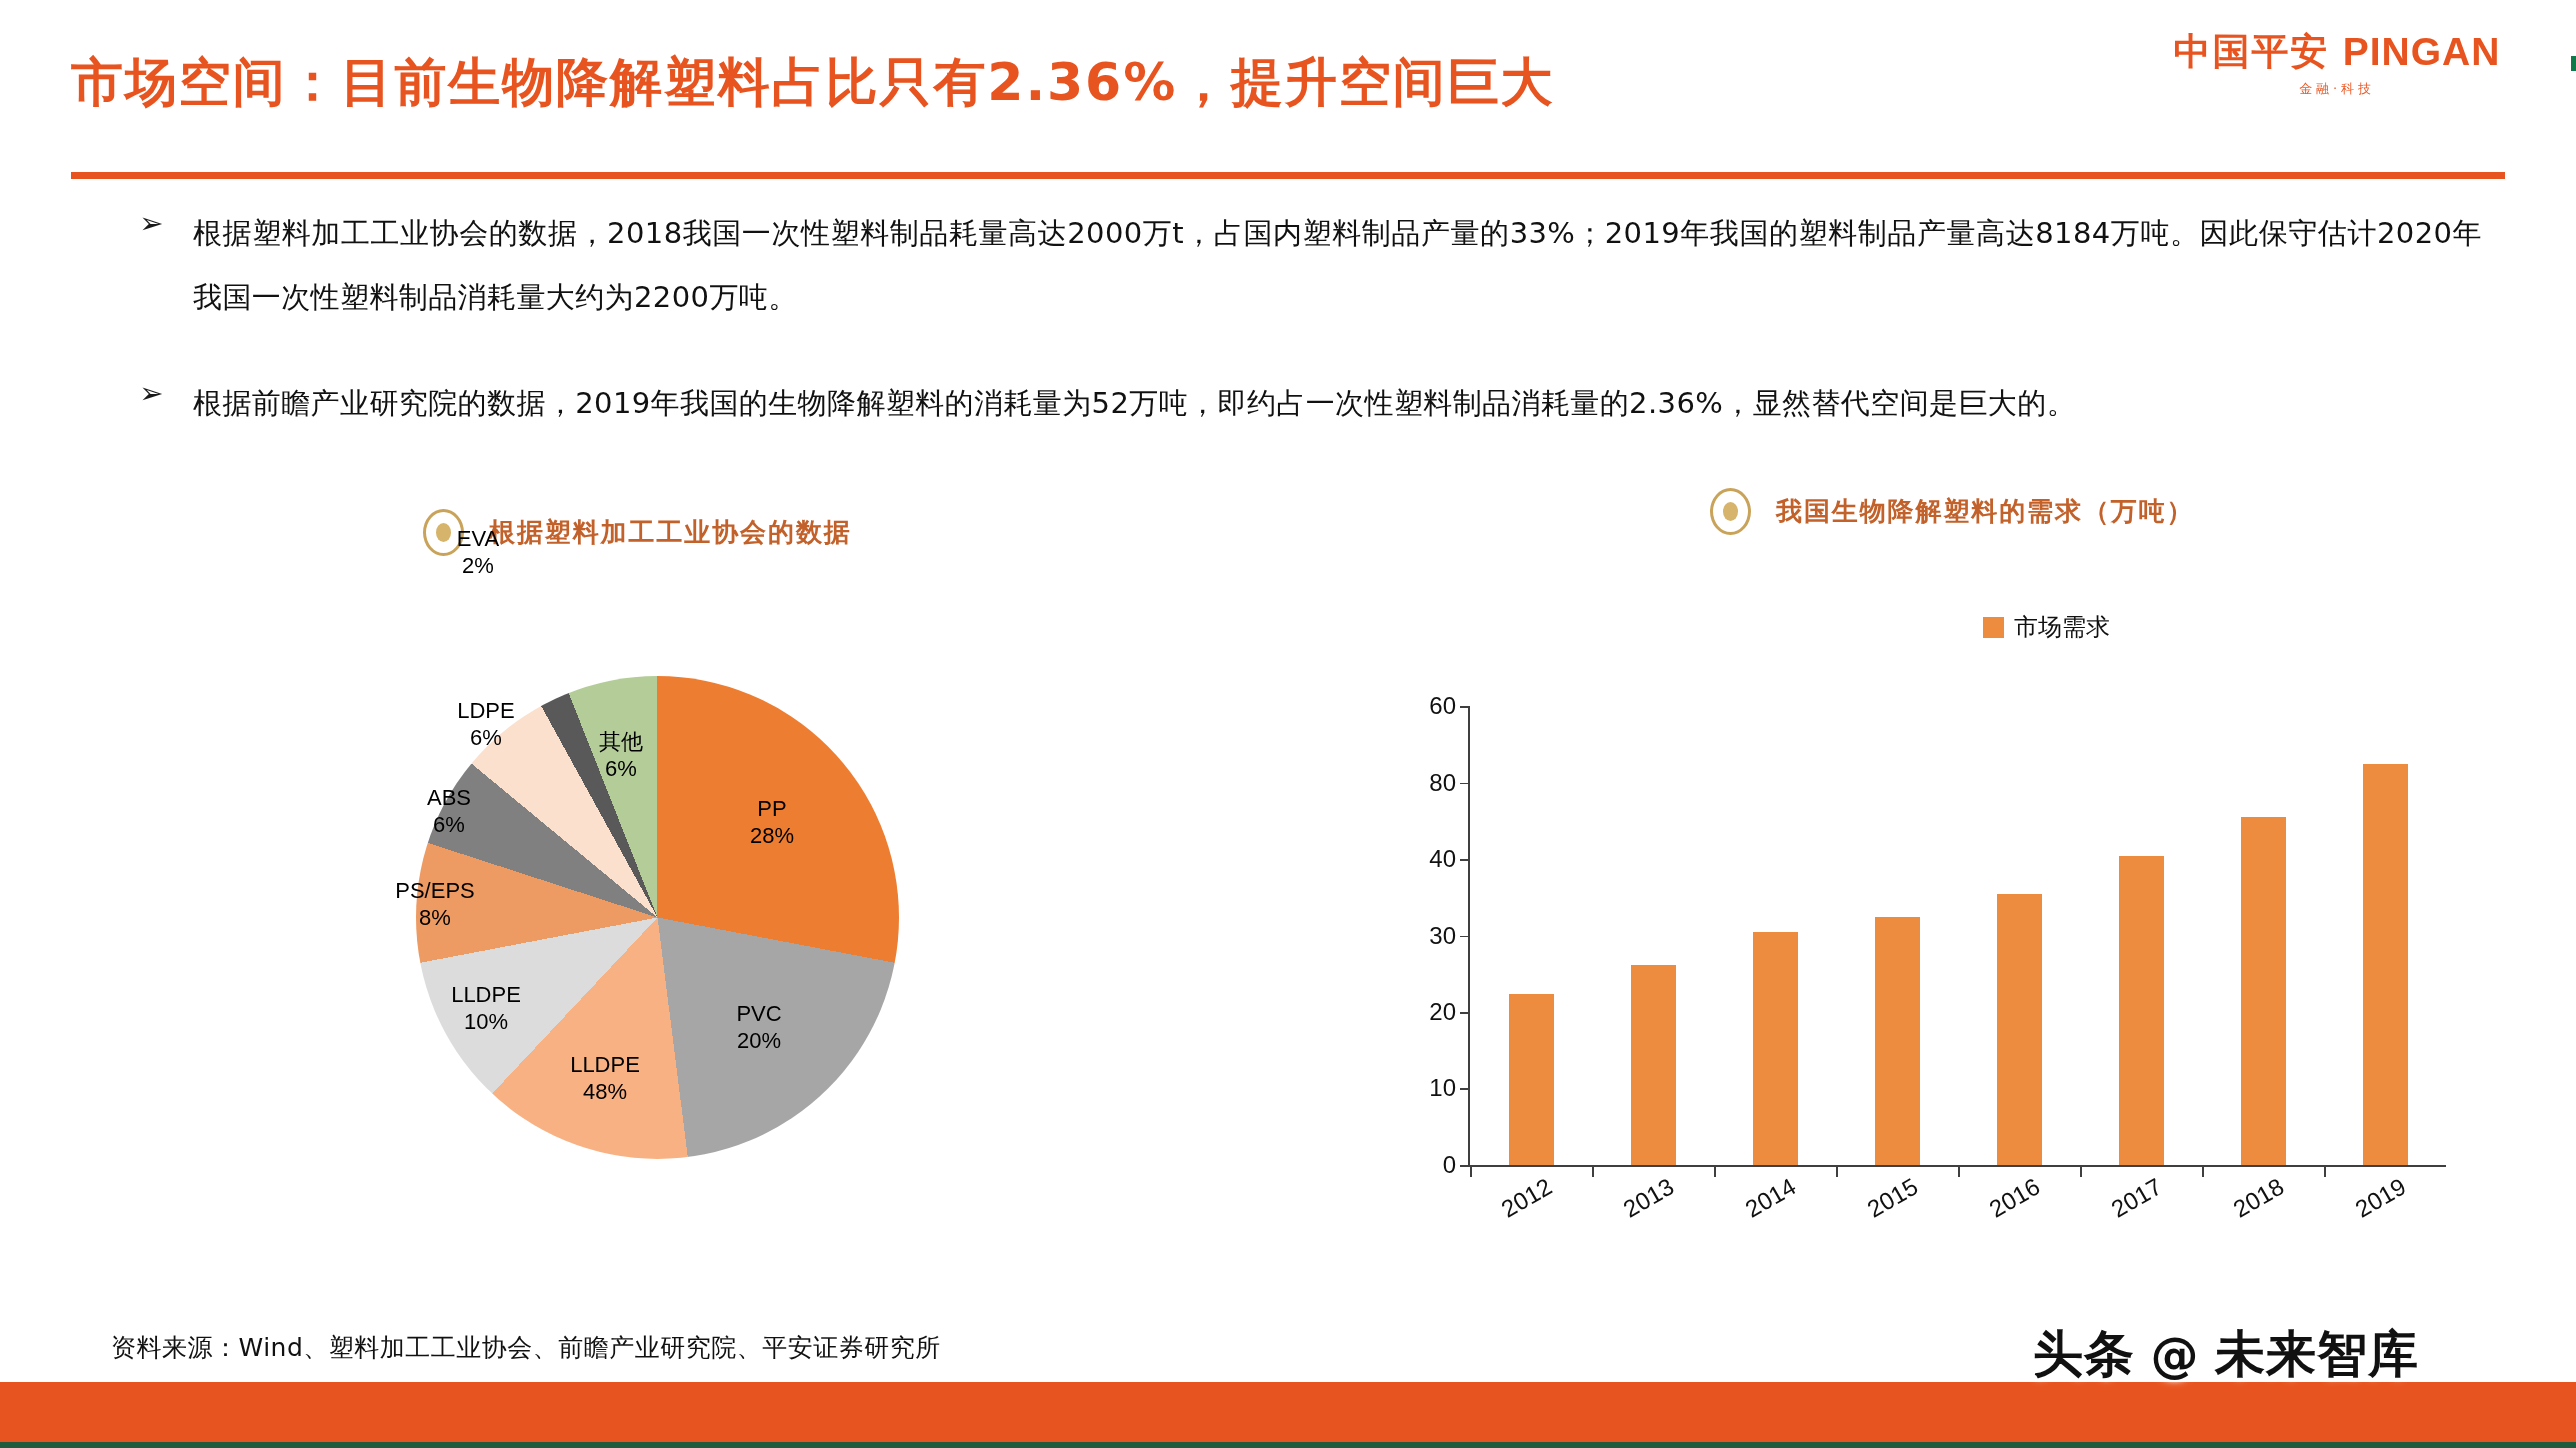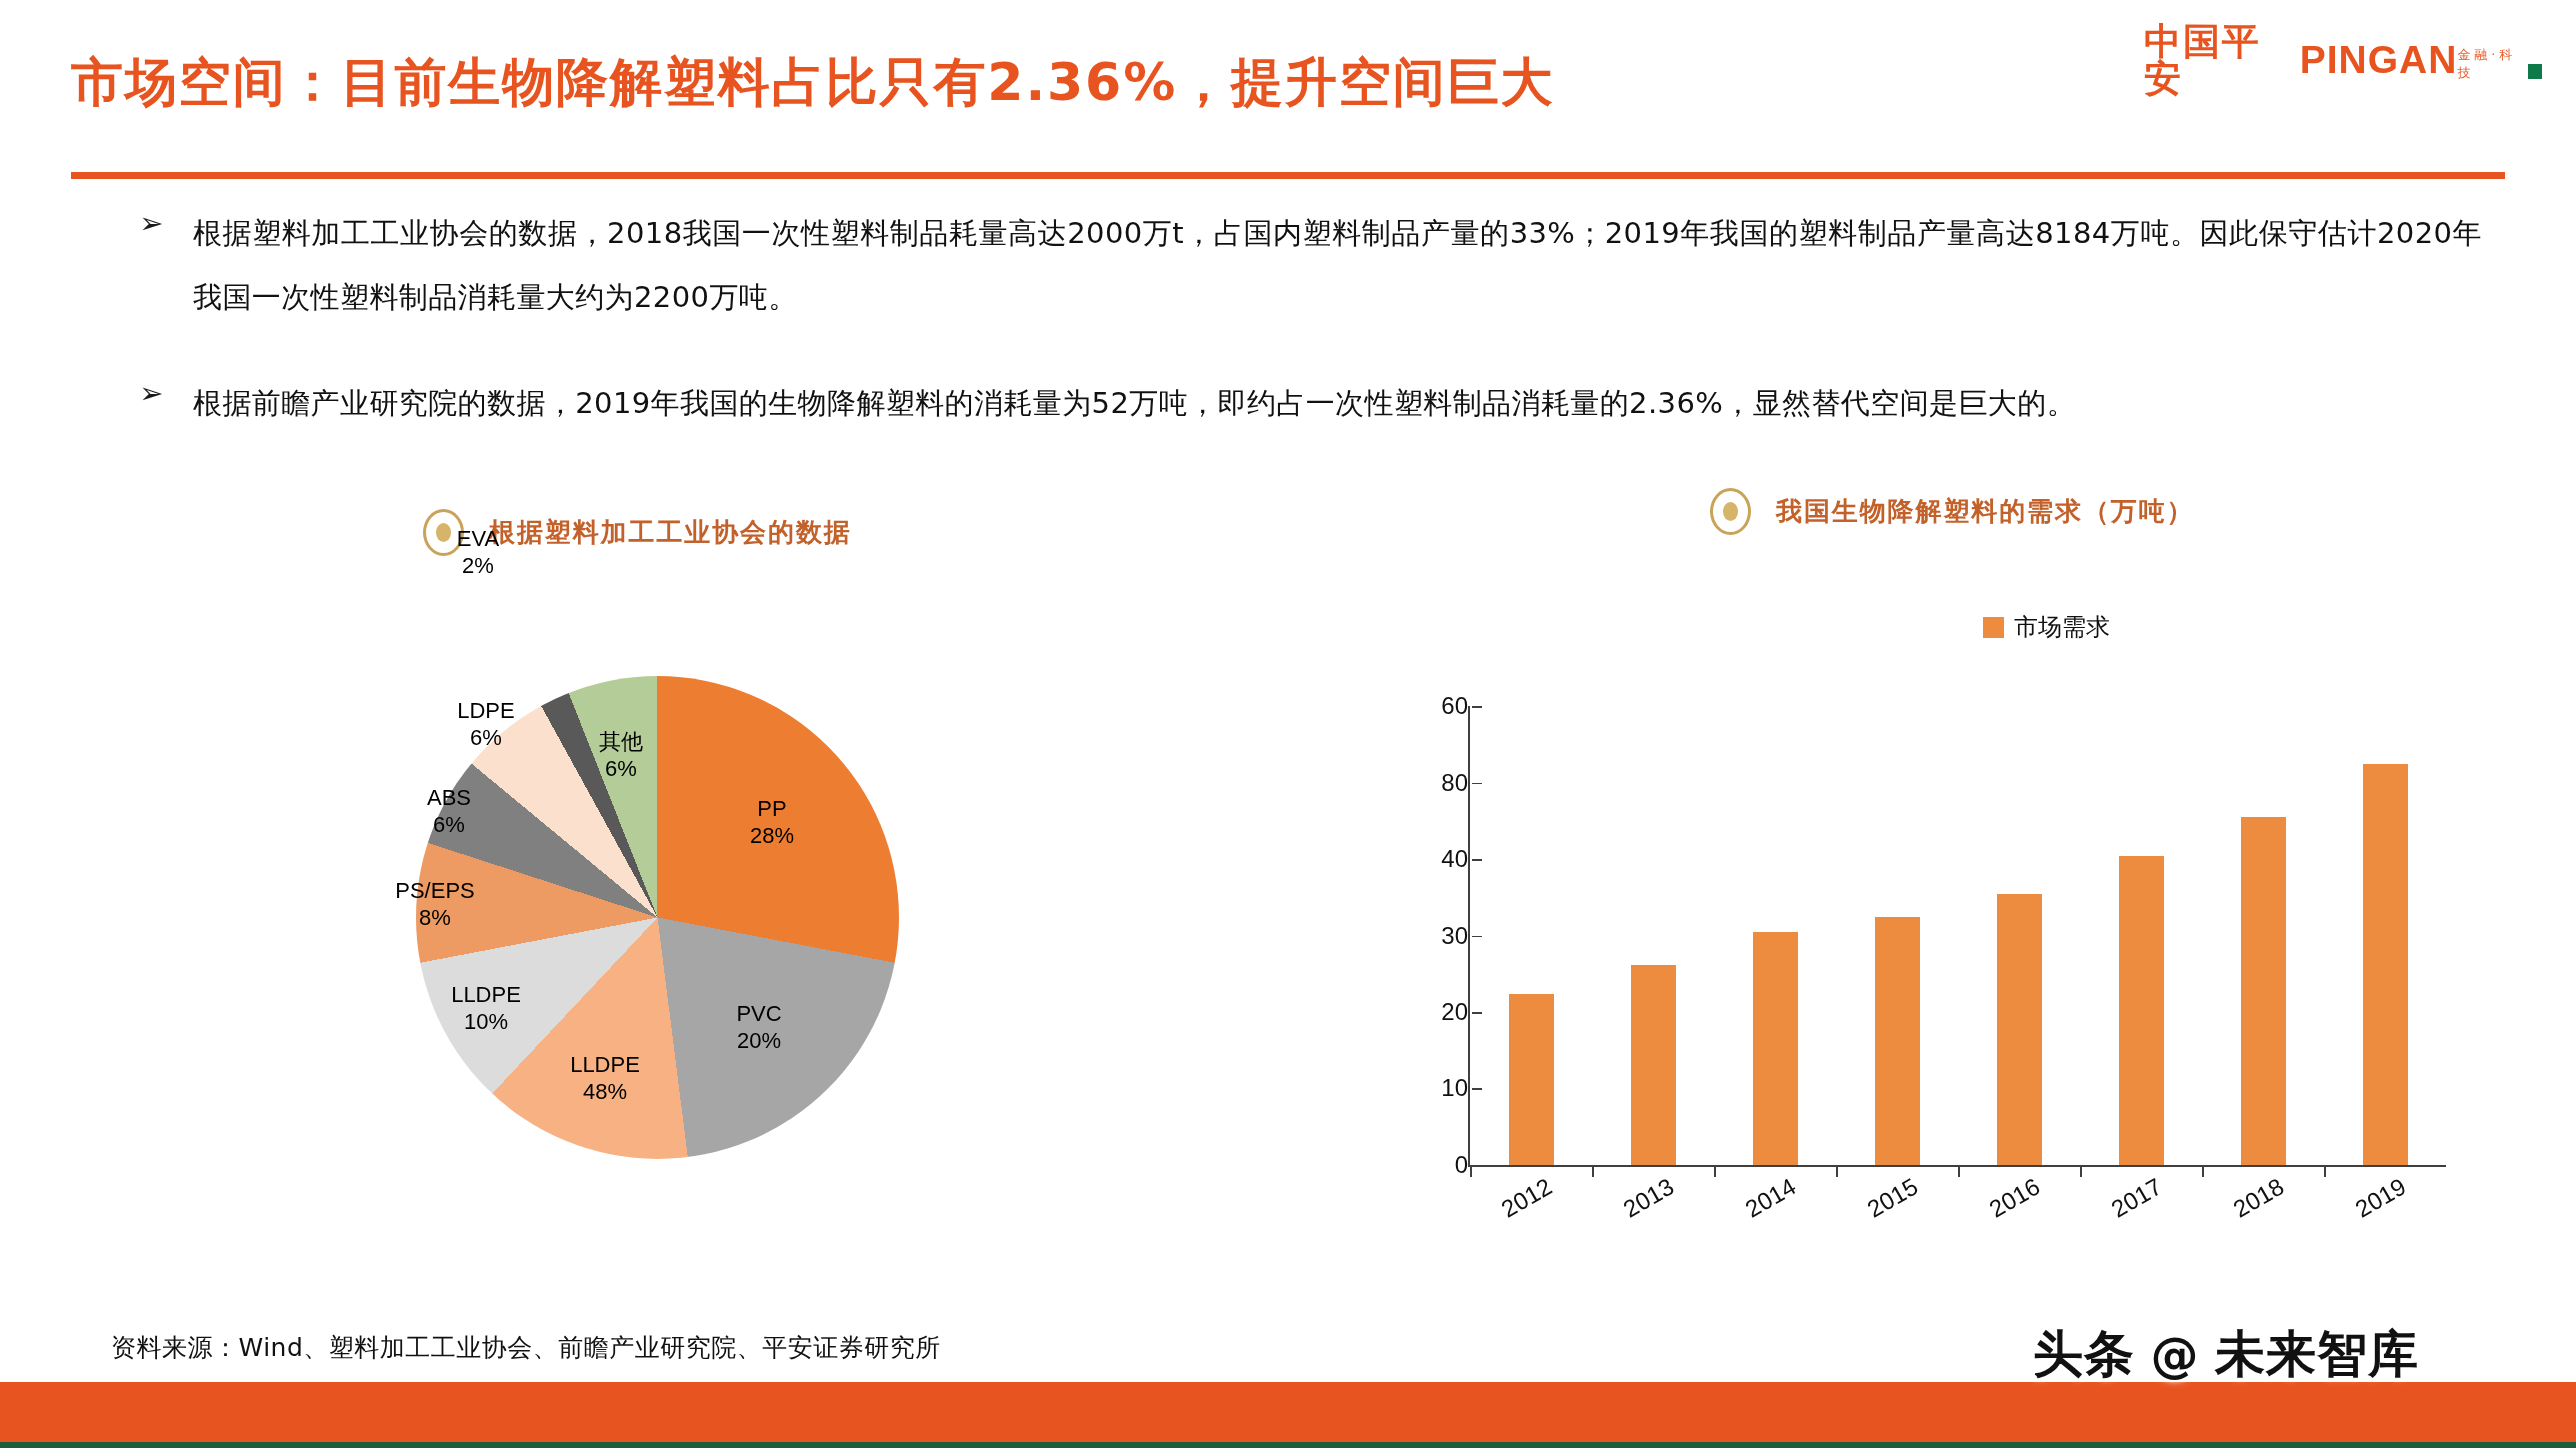--- a/index.html
+++ b/index.html
@@ -5,21 +5,21 @@
   html,body{margin:0;padding:0;background:#ffffff;}
   body{
     width:2576px;height:1449px;position:relative;overflow:hidden;
     font-family:"DejaVu Sans","Liberation Sans",sans-serif;
   }
   .slide{position:absolute;inset:0;background:#fff;}
 
   
   .logo{
     position:absolute;left:2144px;top:21px;width:386px;height:77px;
-    display:flex;flex-direction:row;align-items:center;justify-content:flex-start;
+    display:flex;flex-direction:column;align-items:center;justify-content:flex-end;
   }
   .logo-row{display:flex;align-items:center;gap:13.5px;}
   .logo-cn{
     color:#E8541F;font-size:37px;font-weight:bold;letter-spacing:1.9px;
     font-family:"DejaVu Sans","Liberation Sans",sans-serif;line-height:1;
   }
   .logo-en{
     color:#E8541F;font-size:39px;font-weight:bold;letter-spacing:1px;line-height:1;
     position:relative;font-family:"Liberation Sans",sans-serif;
   }
@@ -87,21 +87,21 @@
     position:absolute;right:401px;top:31px;display:flex;align-items:center;gap:9.7px;
   }
   .legend .sw{width:21px;height:21px;background:#ED8B3F;display:block;}
   .legend .lb{font-size:24px;color:#111;font-family:"DejaVu Sans",sans-serif;}
 
   .plot{
     position:absolute;left:116px;top:126px;width:976px;height:459px;
     border-left:2.9px solid #3f3f3f;border-bottom:2.9px solid #3f3f3f;
   }
   .ytick{
-    position:absolute;right:100%;margin-right:2px;transform:translateY(-50%);
+    position:absolute;right:100%;margin-right:14px;transform:translateY(-50%);
     font-size:24px;color:#111;font-family:"Liberation Sans",sans-serif;
   }
   .ytick::after{
     content:"";position:absolute;left:calc(100% + 3.9px);top:50%;width:10.6px;height:1.9px;
     background:#3f3f3f;
   }
   .bars{position:absolute;inset:0;display:flex;align-items:flex-end;}
   .bcol{flex:1;display:flex;align-items:flex-end;justify-content:center;height:100%;position:relative;}
   .bcol .bar{width:45px;background:#ED8B3F;}
   .bcol .tick{

